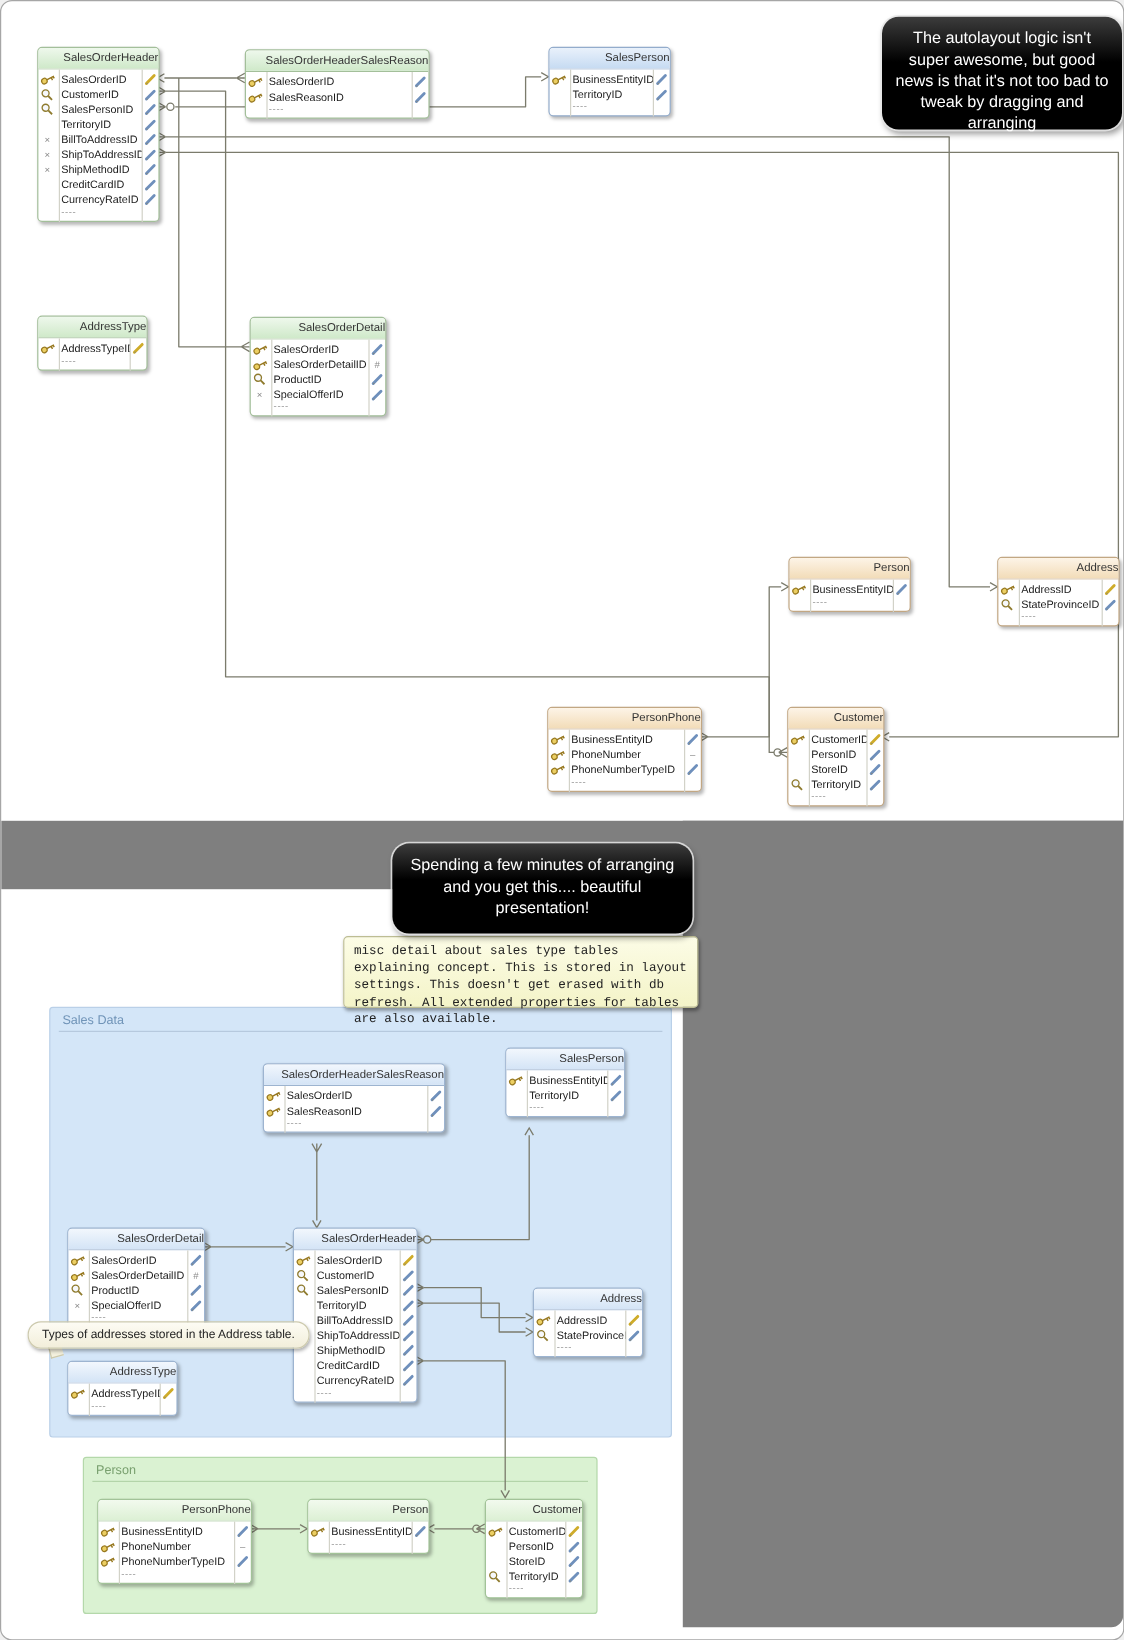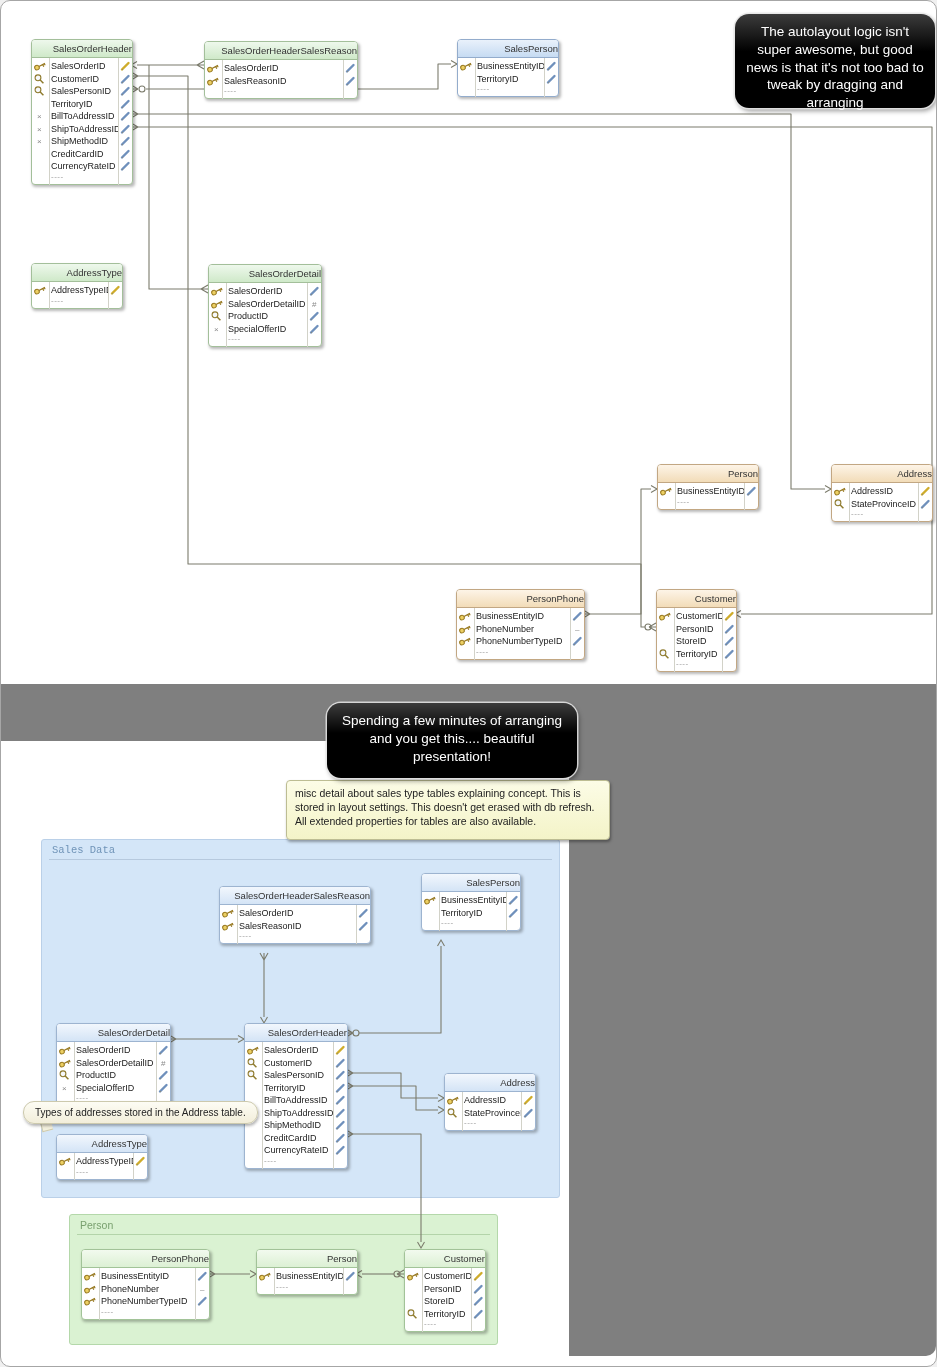--- a/index.html
+++ b/index.html
@@ -94,30 +94,30 @@
     </svg>
 
   <div class="balloon" style="left:703px;top:13px;width:200px;height:94px;margin-left:31px;">
     <span>The autolayout logic isn't super awesome, but good news is that it's not too bad to tweak by dragging and arranging</span>
   </div>
 
   <div class="balloon" style="left:310px;top:702px;width:250px;height:75px;margin-left:16px;">
     <span>Spending a few minutes of arranging and you get this.... beautiful presentation!</span>
   </div>
 
-  <div class="note" style="left:285px;top:779px;width:324px;height:60px;">
+  <div class="note" style="left:285px;top:779px;width:296px;height:60px;font-family:Liberation Mono, monospace;">
     <span>misc detail about sales type tables explaining concept. This is stored in layout settings. This doesn't get erased with db refresh. All extended properties for tables are also available.</span>
   </div>
 
   <div class="tooltip-tail" style="left:40px;top:1119px;"></div>
   <div class="tooltip" style="left:22px;top:1100px;">
     <span>Types of addresses stored in the Address table.</span>
   </div>
 <div class="group" style="left: 40px; top: 838px; width: 517px; height: 357px; background: rgb(212, 230, 248); border-color: rgb(186, 208, 232);">
-      <div class="group-label" style="color: rgb(112, 148, 184); font-family: Liberation Mono, monospace;">Sales Data</div>
+      <div class="group-label" style="color: rgb(112, 148, 184);">Sales Data</div>
       <div class="group-sep" style="background: rgb(182, 201, 222);"></div>
     </div>
     <div class="group" style="left: 68px; top: 1213px; width: 427px; height: 129px; background: rgb(218, 242, 210); border-color: rgb(180, 216, 170);">
       <div class="group-label" style="color: rgb(121, 160, 111);">Person</div>
       <div class="group-sep" style="background: rgb(179, 212, 169);"></div>
     </div>
     <div class="dbtable" style="left: 30px; top: 38px; width: 100px; height: 143.5px; border-color: rgb(163, 191, 154);">
       <div class="hdr" style="background: linear-gradient(rgb(238, 248, 236), rgb(207, 233, 201)); border-bottom-color: rgb(163, 191, 154);">SalesOrderHeader</div>
       <div class="body">
         <div class="vline" style="left: 17px;"></div>

